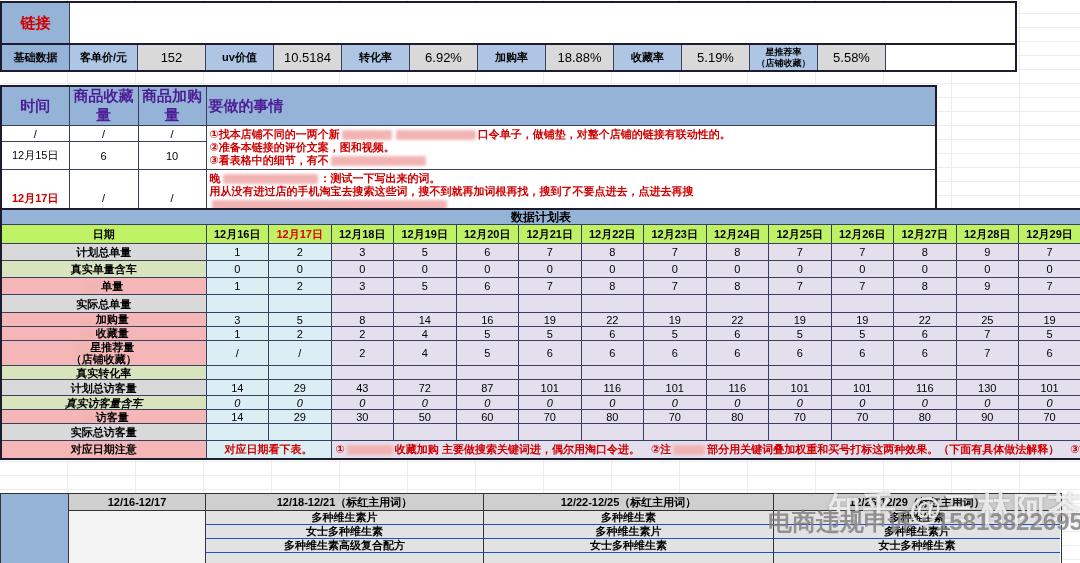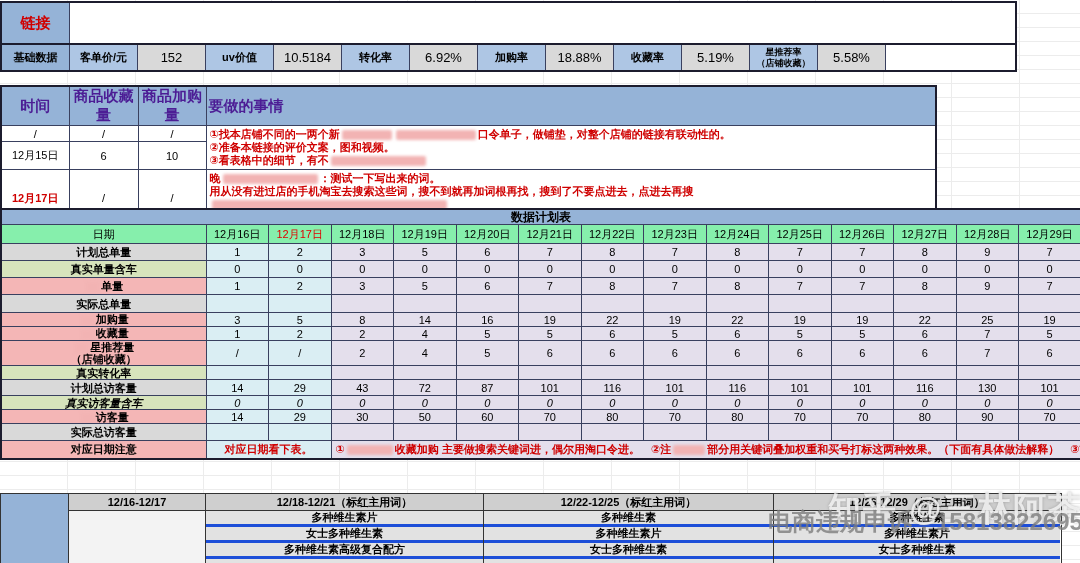--- a/index.html
+++ b/index.html
@@ -32,36 +32,36 @@
   #notes-table th{background:#95b3d7;color:#4c1d95;font-weight:bold;font-size:15px;}
   #notes-table th.left{text-align:left;}
   #notes-table td{text-align:center;}
   .todo{ text-align:left !important;color:#cf0000;font-weight:bold;line-height:13px;vertical-align:top;padding:2px 3px !important;}
   .red-txt{color:#cf0000;font-weight:bold;}
   .redact{display:inline-block;height:10px;background:#f2b3b3;filter:blur(1.5px);border-radius:2px;vertical-align:middle;margin:0 2px;}
   
   #plan-table{left:0;top:208px;border-collapse:collapse;table-layout:fixed;width:1080px;border:2px solid #1c1c2e;}
   #plan-table td{border:1px solid #39405f;padding:0;font-size:11px;text-align:center;overflow:hidden;white-space:pre-line;line-height:12px;}
   #plan-table .title{background:#95b3d7;font-weight:bold;font-size:12px;height:14px;}
-  #plan-table .dh{background:#86efac;font-weight:normal;height:18px;text-align:center;}
+  #plan-table .dh{background:#bef264;font-weight:bold;height:18px;text-align:center;}
   #plan-table .dh.red{color:#e00000;}
   .lab-gray{background:#d9d9d9;font-weight:bold;}
   .lab-green{background:#d7e4bc;font-weight:bold;}
   .lab-pink{background:#f4b6b6;font-weight:bold;}
   .d-cyan{background:#daeef3;}
   .d-lav{background:#e4dfec;}
   .notice-left{background:#daeef3;color:#cf0000;font-weight:bold;}
   .notice-right{background:#e4dfec;color:#cf0000;font-weight:bold;font-size:10px;text-align:left !important;white-space:nowrap !important;padding-left:4px !important;}
   
   #kw-table{left:0;top:493px;width:1060px;display:flex;border:1px solid #333;border-bottom:none;background:#fff;}
   .kw-col{display:flex;flex-direction:column;border-right:1px solid #333;box-sizing:border-box;}
   .kw-col:last-child{border-right:none;}
   .kw-blue{width:68px;background:#95b3d7;}
   .kw-head{height:16px;line-height:16px;text-align:center;font-weight:bold;font-size:11px;background:#cfcfcf;border-bottom:1px solid #333;}
-  .kw-row{height:13px;line-height:13px;text-align:center;font-weight:bold;font-size:11px;background:#e2e2e2;border-bottom:3px solid #1d4ed8;}
+  .kw-row{height:13px;line-height:13px;text-align:center;font-weight:bold;font-size:11px;background:#e2e2e2;border-bottom:1px solid #1d4ed8;}
   .kw-empty{flex:1;background:#f3f3f3;}
   
   .wm-zhihu{left:828px;top:487px;font-size:33px;font-weight:bold;letter-spacing:2px;color:rgba(243,243,243,0.88);text-shadow:0 0 3px rgba(120,120,120,0.55);white-space:nowrap;z-index:5;}
   .wm-phone{left:768px;top:506px;font-size:24px;font-weight:bold;color:rgba(125,125,125,0.8);white-space:nowrap;z-index:6;}
 </style>
 </head>
 <body>
 
 <div id="top-table" class="abs">
   <div class="row r1">

